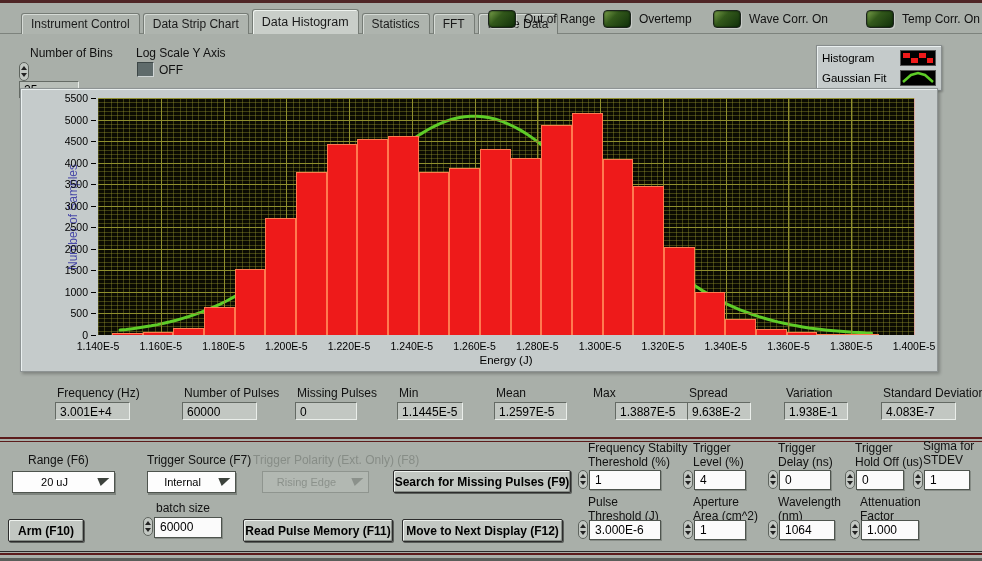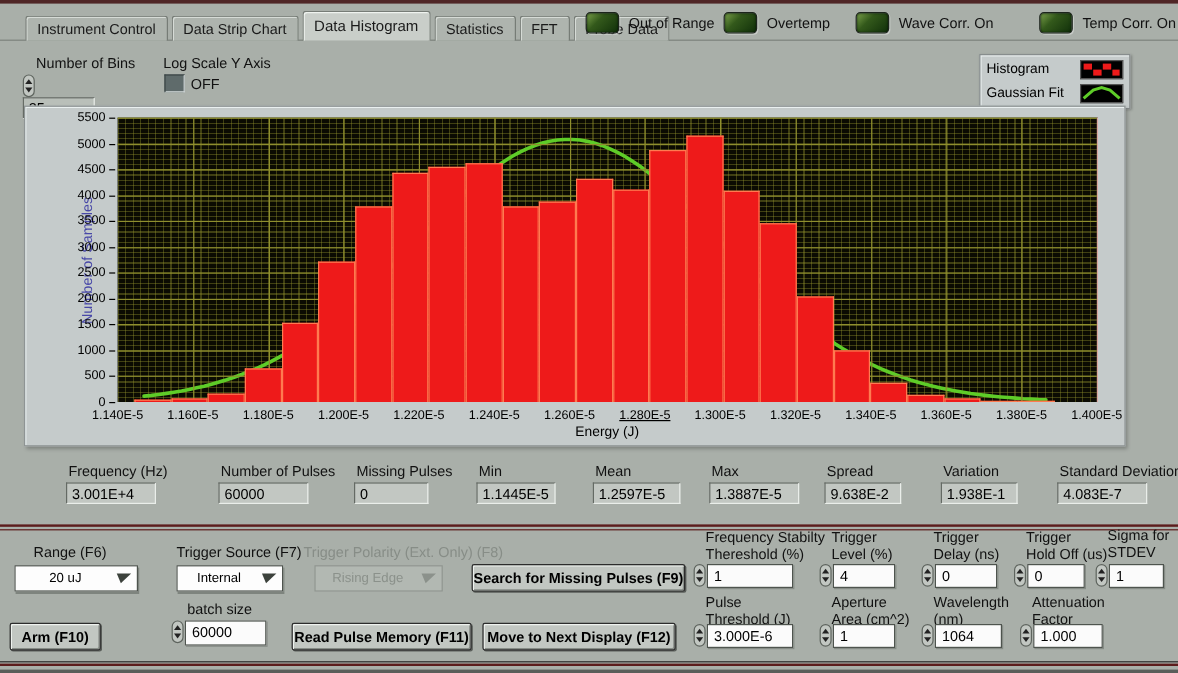--- a/index.html
+++ b/index.html
@@ -215,21 +215,21 @@
         <span class="xtick" style="left: 15.3846%;">1.180E-5</span>
         <div class="vgrid" style="left: 23.0769%;"></div>
         <span class="xtick" style="left: 23.0769%;">1.200E-5</span>
         <div class="vgrid" style="left: 30.7692%;"></div>
         <span class="xtick" style="left: 30.7692%;">1.220E-5</span>
         <div class="vgrid" style="left: 38.4615%;"></div>
         <span class="xtick" style="left: 38.4615%;">1.240E-5</span>
         <div class="vgrid" style="left: 46.1538%;"></div>
         <span class="xtick" style="left: 46.1538%;">1.260E-5</span>
         <div class="vgrid" style="left: 53.8462%;"></div>
-        <span class="xtick" style="left: 53.8462%; text-decoration: underline;">1.280E-5</span>
+        <span class="xtick" style="left: 53.8462%;">1.280E-5</span>
         <div class="vgrid" style="left: 61.5385%;"></div>
         <span class="xtick" style="left: 61.5385%;">1.300E-5</span>
         <div class="vgrid" style="left: 69.2308%;"></div>
         <span class="xtick" style="left: 69.2308%;">1.320E-5</span>
         <div class="vgrid" style="left: 76.9231%;"></div>
         <span class="xtick" style="left: 76.9231%;">1.340E-5</span>
         <div class="vgrid" style="left: 84.6154%;"></div>
         <span class="xtick" style="left: 84.6154%;">1.360E-5</span>
         <div class="vgrid" style="left: 92.3077%;"></div>
         <span class="xtick" style="left: 92.3077%;">1.380E-5</span>
@@ -277,21 +277,21 @@
   <div class="stat" style="left:397px;top:386px;">
     <div class="slabel">Min</div>
     <div class="sfield" style="width:66px;">1.1445E-5</div>
   </div>
   <div class="stat" style="left:494px;top:386px;">
     <div class="slabel">Mean</div>
     <div class="sfield" style="width:73px;">1.2597E-5</div>
   </div>
   <div class="stat" style="left:591px;top:386px;">
     <div class="slabel">Max</div>
-    <div class="sfield" style="width:75px;">1.3887E-5</div>
+    <div class="sfield" style="width:75px;margin-left:24px;">1.3887E-5</div>
   </div>
   <div class="stat" style="left:687px;top:386px;">
     <div class="slabel">Spread</div>
     <div class="sfield" style="width:64px;">9.638E-2</div>
   </div>
   <div class="stat" style="left:784px;top:386px;">
     <div class="slabel">Variation</div>
     <div class="sfield" style="width:64px;">1.938E-1</div>
   </div>
   <div class="stat" style="left:881px;top:386px;">

